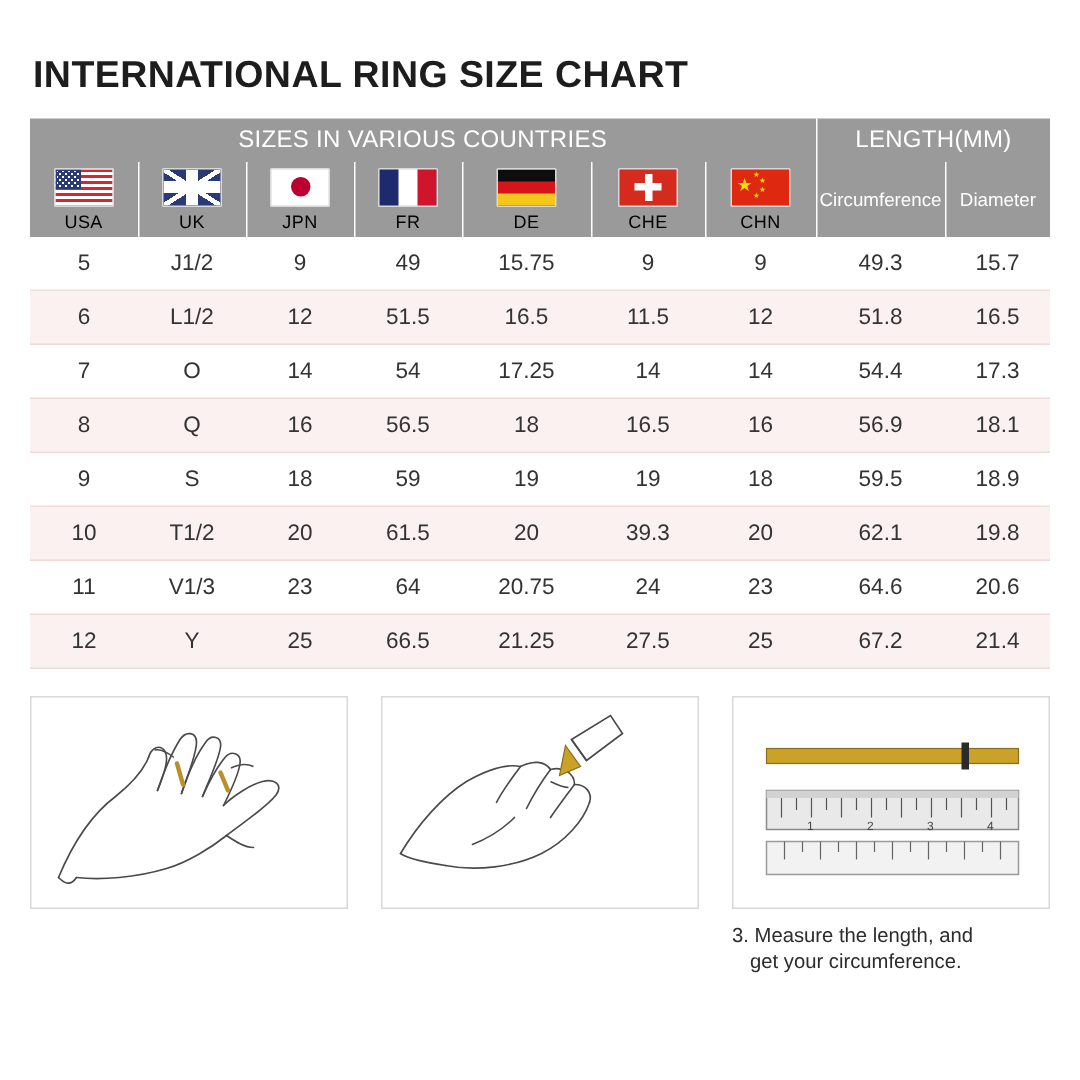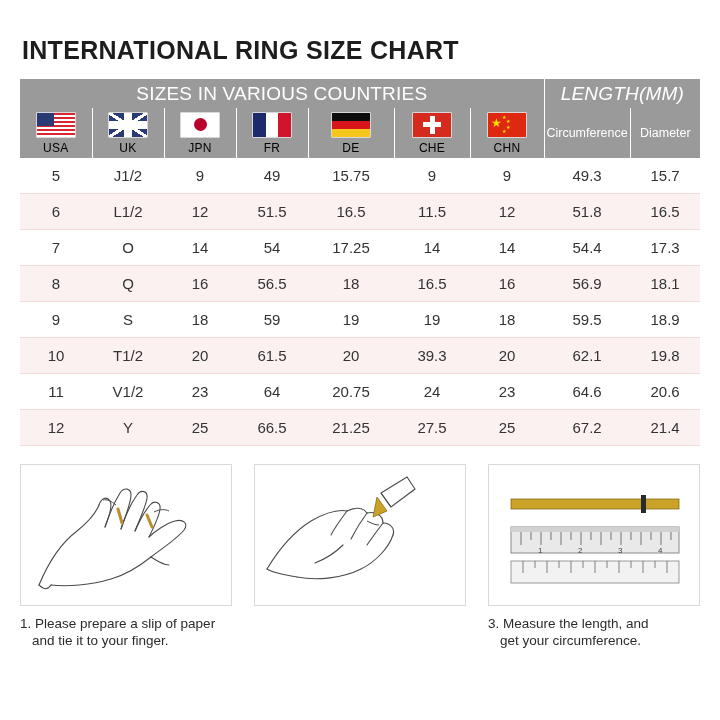--- a/index.html
+++ b/index.html
@@ -35,28 +35,28 @@
     border-collapse: collapse;
     table-layout: fixed;
   }
   table.chart td, table.chart th {
     padding: 0;
     margin: 0;
   }
   .hdr-band {
     background: #9a9a9a;
     color: #ffffff;
-    font-size: 19px;
+    font-size: 16px;
     text-align: center;
     height: 29px;
     font-weight: normal;
     letter-spacing: 0.2px;
     border-right: 1px solid #ffffff;
   }
-  .hdr-band.last { border-right: none; font-style: italic; }
+  .hdr-band.last { border-right: none; }
   .flagrow td {
     background: #9a9a9a;
     color: #ffffff;
     text-align: center;
     vertical-align: middle;
     height: 50px;
     border-right: 1px solid #ffffff;
   }
   .flagrow td.last { border-right: none; }
   .flag-wrap {
@@ -361,21 +361,21 @@
         <td>20</td>
         <td>61.5</td>
         <td>20</td>
         <td>39.3</td>
         <td>20</td>
         <td>62.1</td>
         <td>19.8</td>
       </tr>
       <tr class="plain">
         <td>11</td>
-        <td>V1/2</td>
+        <td>V1/3</td>
         <td>23</td>
         <td>64</td>
         <td>20.75</td>
         <td>24</td>
         <td>23</td>
         <td>64.6</td>
         <td>20.6</td>
       </tr>
       <tr class="alt">
         <td>12</td>
@@ -409,24 +409,20 @@
           </g>
           <g stroke="#b8902c" stroke-width="3" stroke-linecap="round" fill="none">
             <path d="M97 44 L101 58"></path>
             <path d="M126 50 L131 62"></path>
           </g>
           <g stroke="#4a4a4a" stroke-width="1" fill="none">
             <path d="M95 40 C90 36 86 34 82 35"></path>
             <path d="M133 47 C139 44 144 44 148 46"></path>
           </g>
         </svg>
-      </div>
-      <div class="step-cap">
-        <span>1. Please prepare a slip of paper</span>
-        <span class="l2">and tie it to your finger.</span>
       </div>
     </div>
 
     <div class="step">
       <div class="step-img">
         <svg viewBox="0 0 212 142" width="212" height="142" aria-hidden="true">
           <g fill="none" stroke="#4a4a4a" stroke-width="1.1" stroke-linecap="round">
             <path d="M12 104 C24 84 40 66 56 56 C70 48 82 44 92 46"></path>
             <path d="M92 46 C100 42 108 42 112 48"></path>
             <path d="M112 48 C120 46 128 50 128 58"></path>

